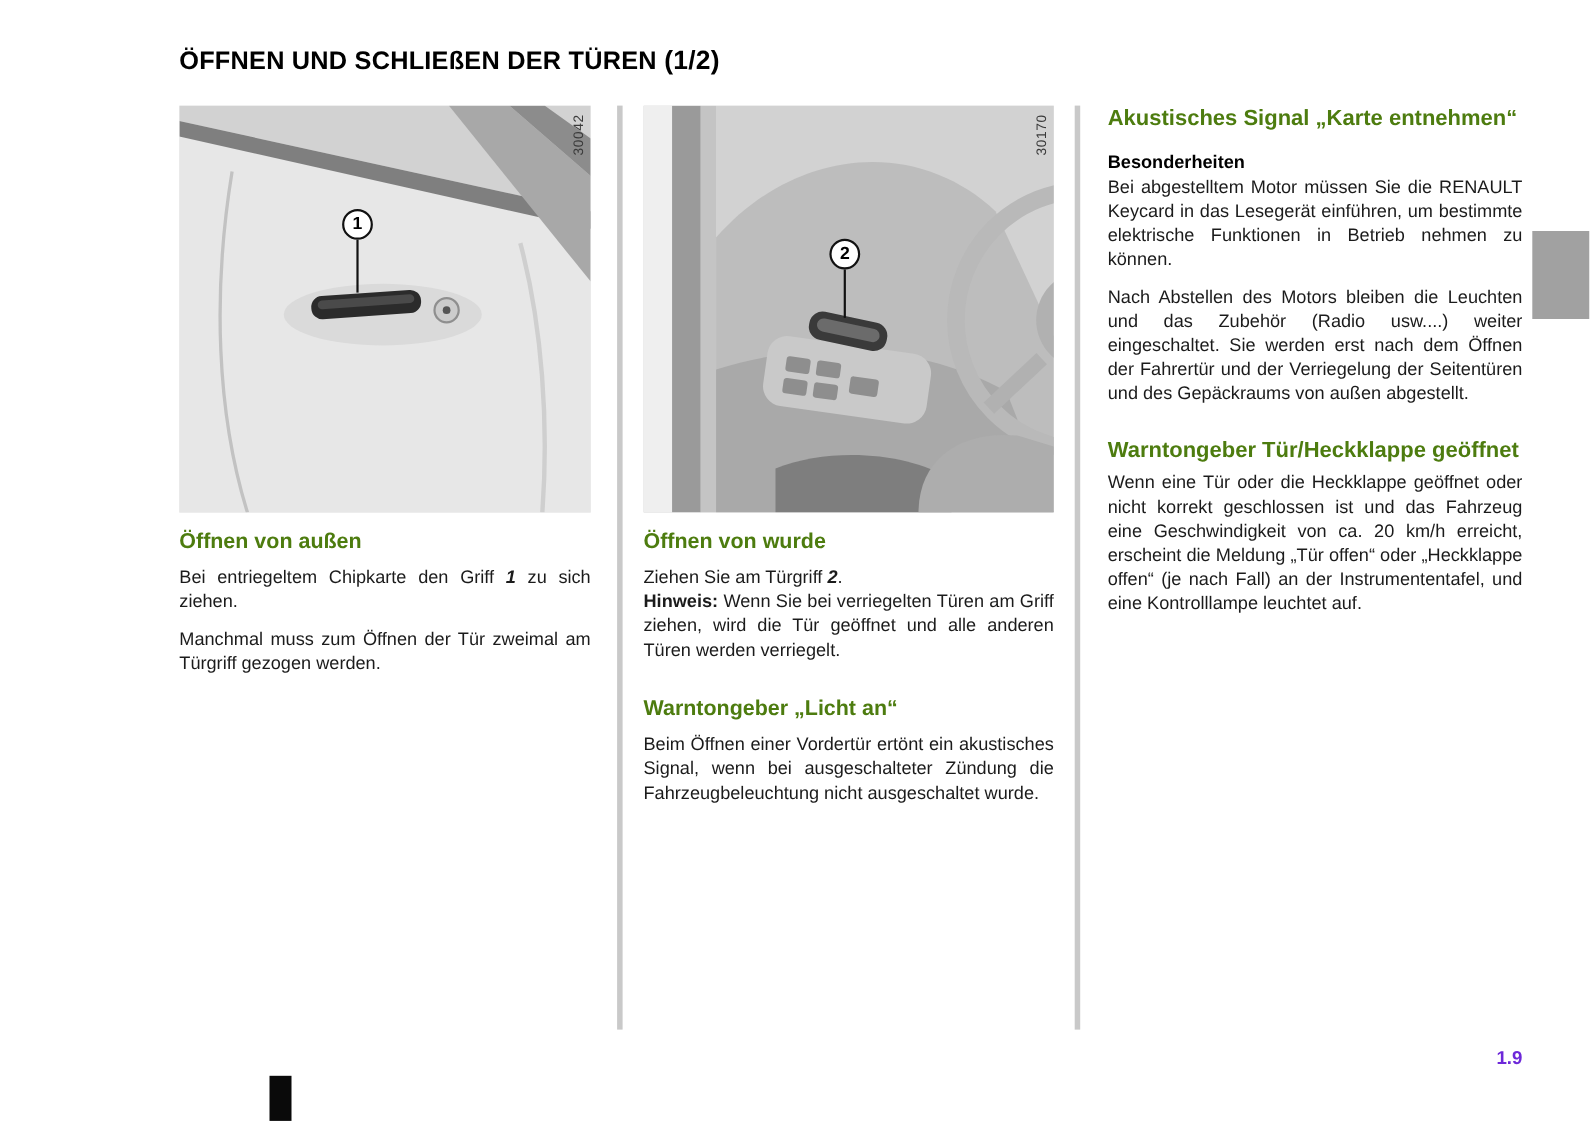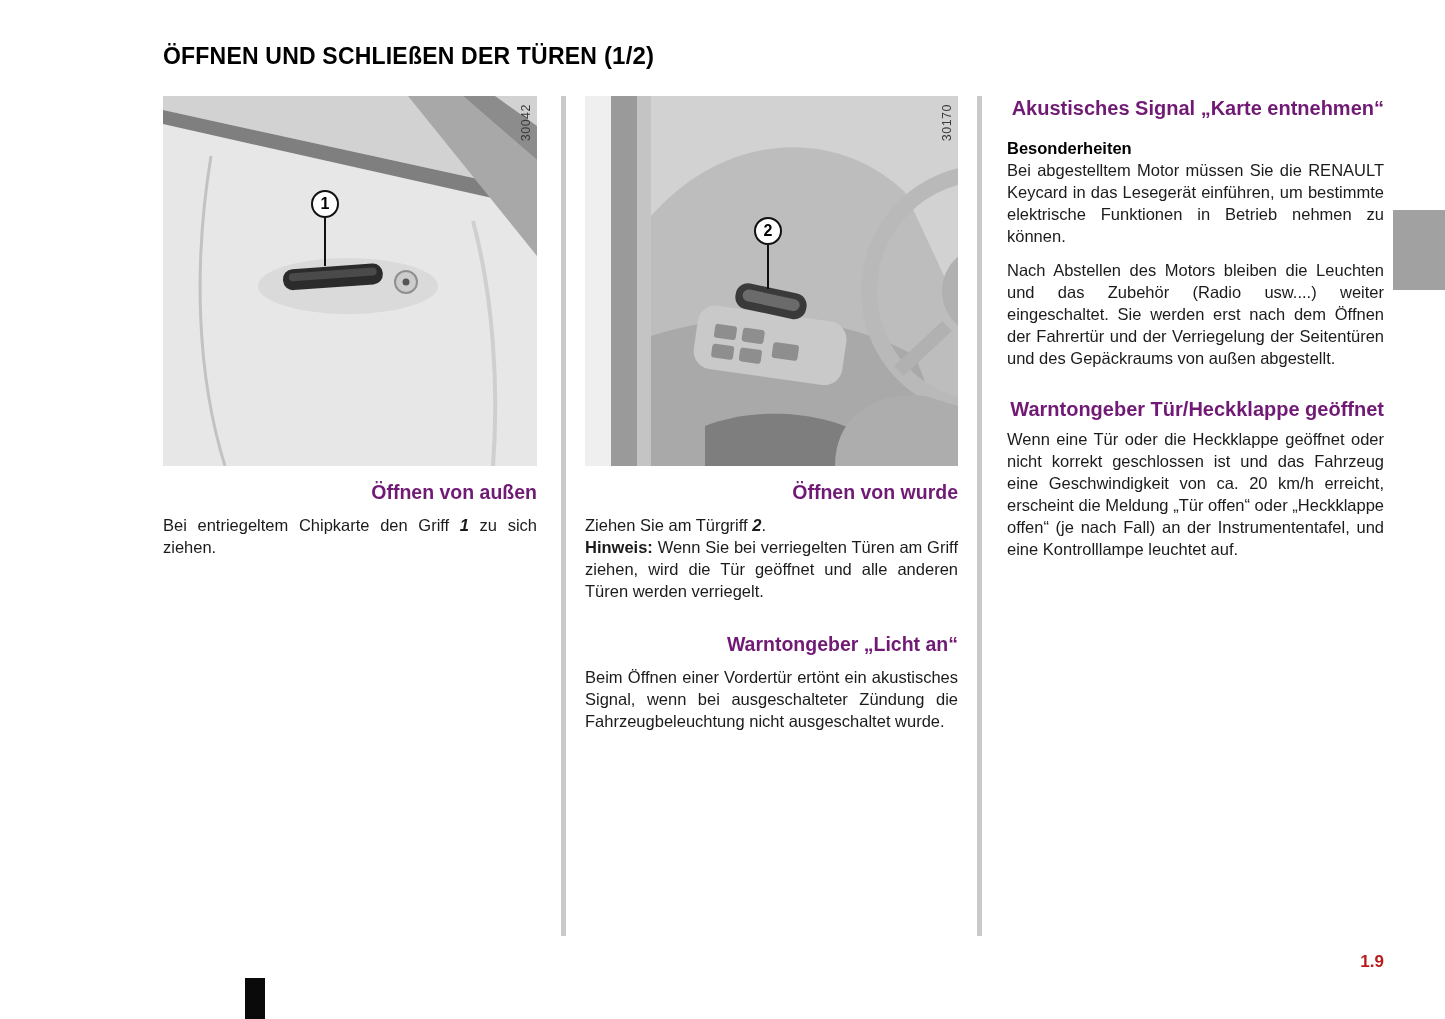--- a/index.html
+++ b/index.html
@@ -35,40 +35,40 @@
     font-size: 12.5px; color: #3a3a3a; letter-spacing: .5px; z-index: 4;
   }
   .callout {
     position: absolute; width: 28px; height: 28px;
     border: 2px solid #111; border-radius: 50%; background: #fff;
     font-weight: bold; font-size: 16px; color: #000;
     display: flex; align-items: center; justify-content: center; z-index: 3;
   }
   .callout-line { position: absolute; width: 2px; background: #111; z-index: 2; }
 
-  h2.section { font-size: 19.5px; font-weight: bold; margin: 14px 0 10px; color: #701a75; line-height: 24px; text-align: right; }
+  h2.section { font-size: 19.5px; font-weight: bold; margin: 14px 0 10px; color: #4d7c0f; line-height: 24px; }
   .col-right h2.section { margin-top: 0; font-size: 20px; line-height: 25px; margin-bottom: 6px; }
   .col-right h2.mt-lg { margin-top: 28px; }
   .col-mid  h2.mt-lg { margin-top: 30px; }
 
   .para { font-size: 16.5px; line-height: 22px; text-align: justify; margin: 0 0 12px; }
   .para.tight { margin-bottom: 0; }
   .para .num { font-style: italic; }
   .subhead { font-size: 16.5px; font-weight: bold; margin: 16px 0 0; line-height: 22px; color: #000; }
 
   .divider { position: absolute; top: 96px; width: 5px; height: 840px; background: #c9c9c9; }
   .divider-1 { left: 561px; }
   .divider-2 { left: 977px; }
 
   .side-tab   { position: absolute; right: 0; top: 210px; width: 52px; height: 80px; background: #a1a1a1; }
   .bottom-tab { position: absolute; left: 245px; bottom: 0; width: 20px; height: 41px; background: #0a0a0a; }
 
   .page-number {
     position: absolute; top: 952px; left: 1007px; width: 377px;
-    text-align: right; font-weight: bold; font-size: 17px; color: #b91c1c;
+    text-align: right; font-weight: bold; font-size: 17px; color: #6d28d9;
   }
 </style>
 </head>
 <body>
 
 <div>
 
   <div class="page-title">
     <span>ÖFFNEN UND SCHLIEßEN DER TÜREN</span><span class="suffix"> (1/2)</span>
   </div>
@@ -91,20 +91,21 @@
         <circle cx="243" cy="186" r="11" fill="#cccccc" stroke="#8f8f8f" stroke-width="2"></circle>
         <circle cx="243" cy="186" r="3.5" fill="#555555"></circle>
       </svg>
       <span class="fig-code">30042</span>
       <div class="callout-line" style="left:161px; top:122px; height:48px;"></div>
       <div class="callout" style="left:148px; top:94px;">1</div>
     </div>
 
     <h2 class="section">Öffnen von außen</h2>
     <p class="para"><span>Bei entriegeltem Chipkarte den Griff </span><b class="num">1</b><span> zu sich ziehen.</span></p>
+    <p class="para">Manchmal muss zum Öffnen der Tür zweimal am Türgriff gezogen werden.</p>
   </div>
 
   <div class="col col-mid">
     <div class="figure">
       <svg viewBox="0 0 373 370" preserveAspectRatio="none">
         <rect width="373" height="370" fill="#d9d9d9"></rect>
         <rect x="0" y="0" width="26" height="370" fill="#efefef"></rect>
         <rect x="26" y="0" width="26" height="370" fill="#9a9a9a"></rect>
         <rect x="52" y="0" width="14" height="370" fill="#c4c4c4"></rect>
         <rect x="66" y="0" width="307" height="370" fill="#d2d2d2"></rect>

